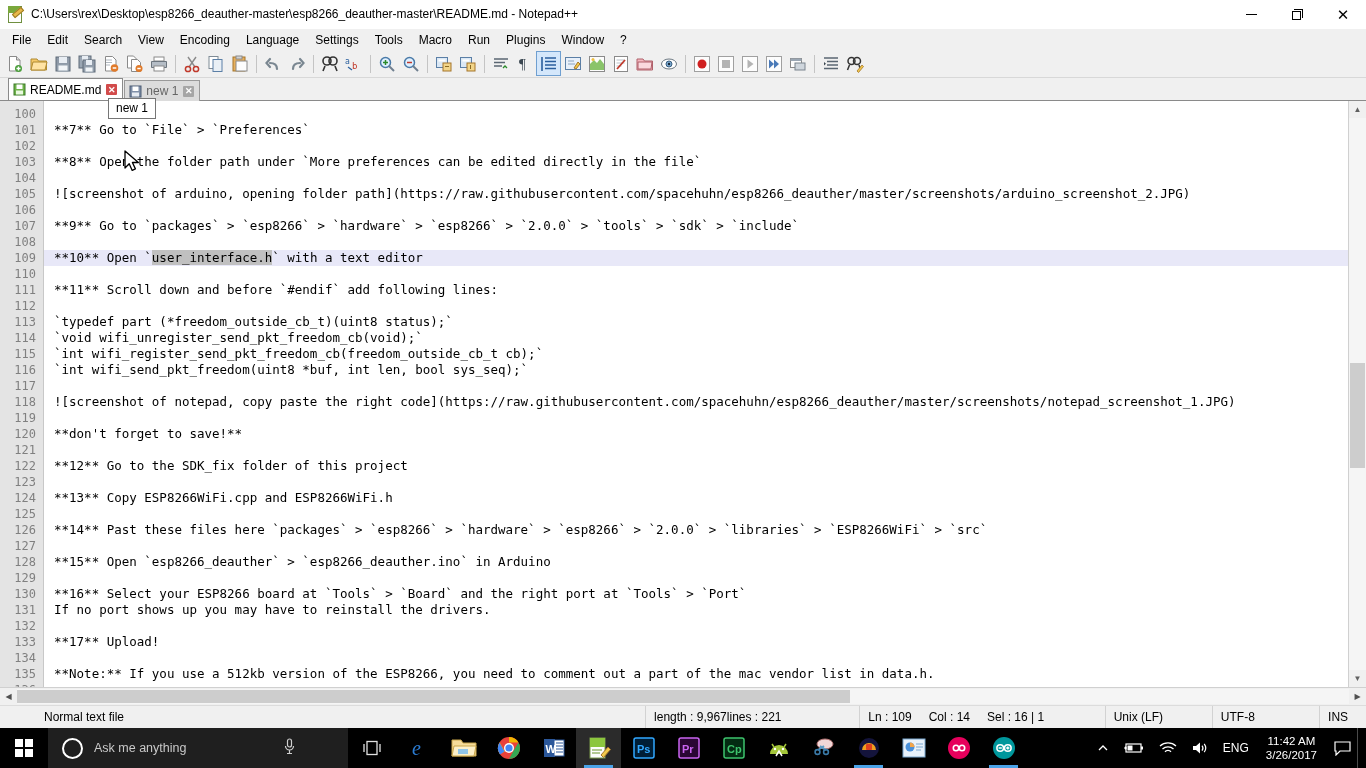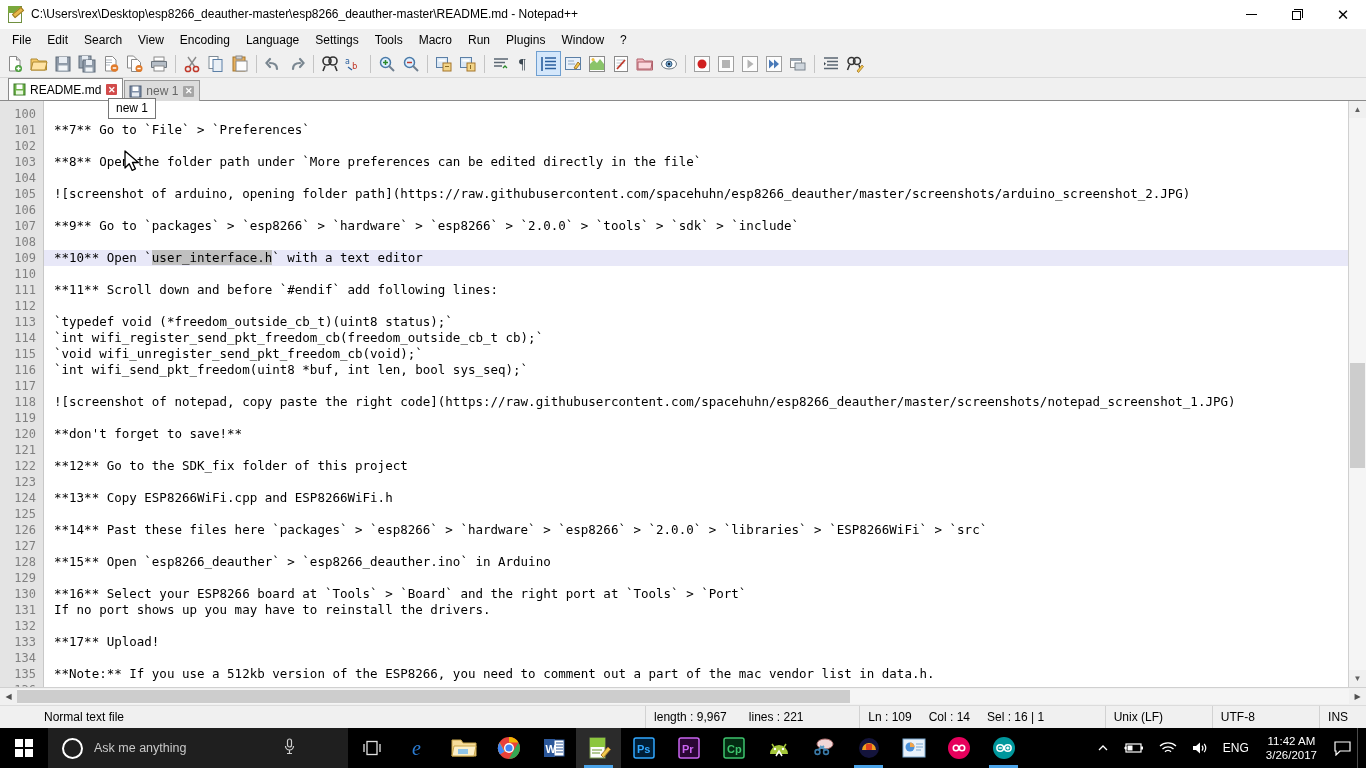--- a/index.html
+++ b/index.html
@@ -248,21 +248,21 @@
     border-top: 1px solid #dcdcdc;
     font-size: 12px; color: #000; padding-left: 36px;
   }
   .sb-cell {
     height: 22px; display: flex; align-items: center;
     padding-left: 8px; box-sizing: border-box;
     border-right: 1px solid #d2d2d2;
     white-space: nowrap;
   }
   .sb-type { width: 627px; }
-  .sb-len { width: 220px; display: flex; gap: 22px; }
+  .sb-len { width: 220px; display: flex; }
   .sb-pos { width: 252px; display: flex; gap: 17px; }
   .sb-eol { width: 110px; }
   .sb-enc { width: 110px; }
   .sb-ins { width: 47px; border-right: none; }
 
   
   .taskbar {
     height: 40px; min-height: 40px;
     background: #000000;
     display: flex; align-items: center;
@@ -678,23 +678,23 @@
           <div class="cline">**8** Open the folder path under `More preferences can be edited directly in the file`</div>
           <div class="cline"></div>
           <div class="cline">![screenshot of arduino, opening folder path](https://raw.githubusercontent.com/spacehuhn/esp8266_deauther/master/screenshots/arduino_screenshot_2.JPG)</div>
           <div class="cline"></div>
           <div class="cline">**9** Go to `packages` &gt; `esp8266` &gt; `hardware` &gt; `esp8266` &gt; `2.0.0` &gt; `tools` &gt; `sdk` &gt; `include`</div>
           <div class="cline"></div>
           <div class="cline current"><span>**10** Open `</span><span class="caret"></span><span class="sel-text">user_interface.h</span><span>` with a text editor</span></div>
           <div class="cline"></div>
           <div class="cline">**11** Scroll down and before `#endif` add following lines:</div>
           <div class="cline"></div>
-          <div class="cline">`typedef void (*freedom_outside_cb_t)(uint8 status);`</div>
+          <div class="cline">`typedef part (*freedom_outside_cb_t)(uint8 status);`</div>
+          <div class="cline">`void wifi_unregister_send_pkt_freedom_cb(void);`</div>
           <div class="cline">`int wifi_register_send_pkt_freedom_cb(freedom_outside_cb_t cb);`</div>
-          <div class="cline">`void wifi_unregister_send_pkt_freedom_cb(void);`</div>
           <div class="cline">`int wifi_send_pkt_freedom(uint8 *buf, int len, bool sys_seq);`</div>
           <div class="cline"></div>
           <div class="cline">![screenshot of notepad, copy paste the right code](https://raw.githubusercontent.com/spacehuhn/esp8266_deauther/master/screenshots/notepad_screenshot_1.JPG)</div>
           <div class="cline"></div>
           <div class="cline">**don't forget to save!**</div>
           <div class="cline"></div>
           <div class="cline">**12** Go to the SDK_fix folder of this project</div>
           <div class="cline"></div>
           <div class="cline">**13** Copy ESP8266WiFi.cpp and ESP8266WiFi.h</div>
           <div class="cline"></div>

